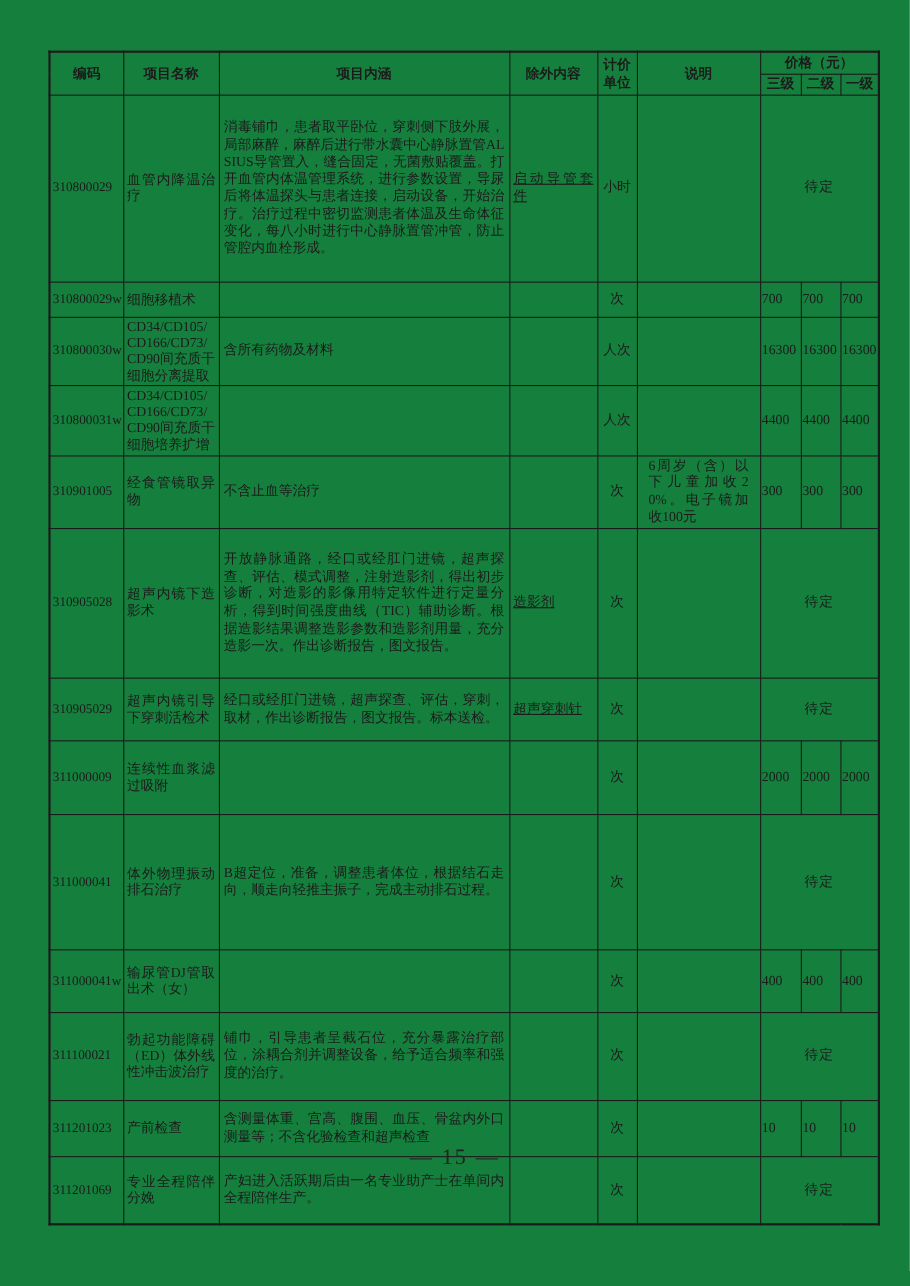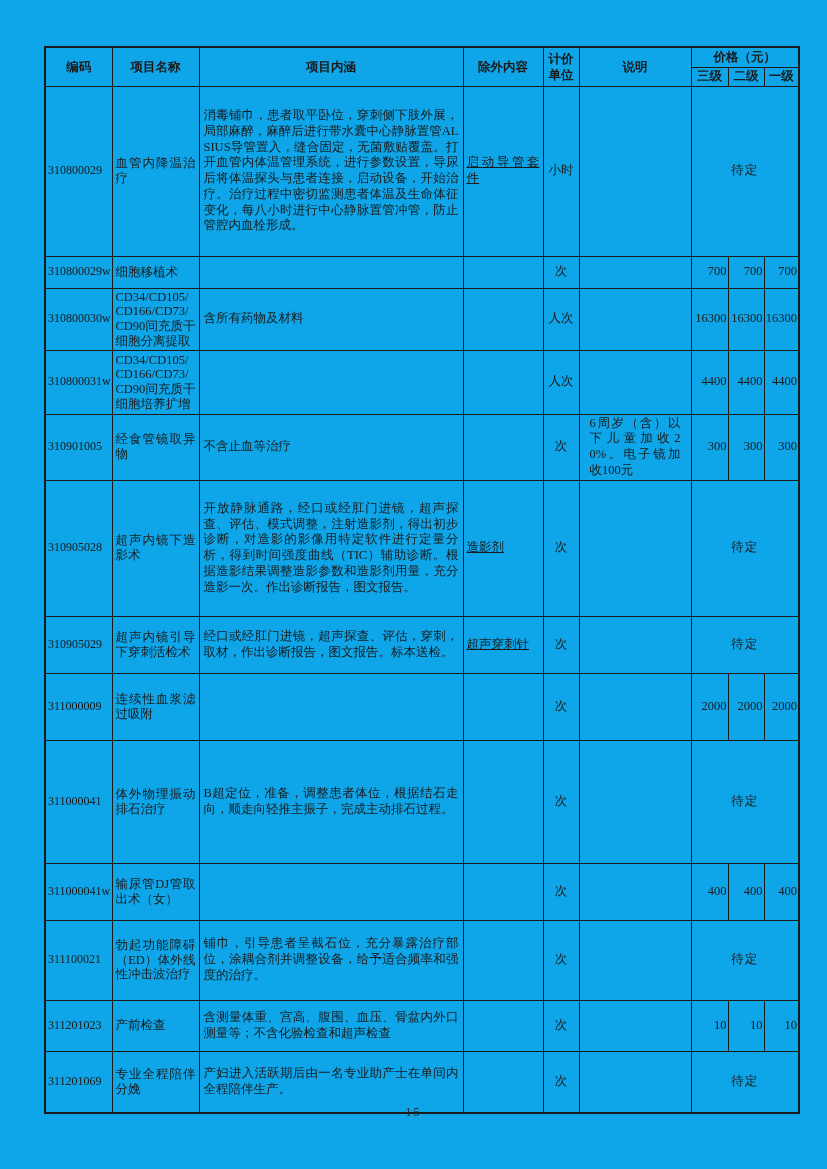--- a/index.html
+++ b/index.html
@@ -2,21 +2,21 @@
 <html><head>
 <meta charset="utf-8">
 <style>
   html,body{margin:0;padding:0;}
   body{
     width:827px;height:1169px;
     background:#ffffff;
     font-family:"Liberation Serif","DejaVu Serif",serif;
     color:#1b1b1b;
   }
-  .page{position:relative;width:827px;height:1169px;background:#0ea5e9;overflow:hidden;}
+  .page{position:relative;width:827px;height:1169px;background:#15803d;overflow:hidden;}
   table.price-table{
     position:absolute;left:44px;top:46px;width:754px;
     border-collapse:collapse;table-layout:fixed;
     border:2px solid #1b1b1b;
   }
   th,td{
     border:1px solid #1b1b1b;
     vertical-align:middle;
     font-size:12.5px;
     line-height:1.26;
@@ -28,25 +28,25 @@
     font-weight:bold;text-align:center;padding:0 1px;line-height:1.3;
   }
   tr.hdr-top{height:20px;}
   tr.hdr-sub{height:19px;}
   td.col-code{text-align:left;padding-left:2px;padding-right:1px;font-size:12px;}
   td.col-name{text-align:justify;text-justify:inter-ideograph;word-break:break-all;line-height:1.18;padding:1px 3px;}
   td.col-content{text-align:justify;text-justify:inter-ideograph;word-break:break-all;padding:6px 4px;}
   td.col-excluded{text-align:justify;word-break:break-all;text-decoration:underline;}
   td.col-unit{text-align:center;padding:5px 1px;}
   td.col-note{text-align:justify;word-break:break-all;padding:1px 10px;}
-  td.col-price{text-align:right;padding:1px 1px;}
+  td.col-price{text-align:left;padding:1px 1px;}
   td.merged{text-align:center;letter-spacing:1px;}
   .footer{
-    position:absolute;left:0;top:1105px;width:100%;
-    text-align:center;font-size:12px;color:#222;
+    position:absolute;left:0;top:1041px;width:100%;
+    text-align:center;font-size:20px;color:#222;
     letter-spacing:2px;
   }
 </style>
 </head>
 <body>
 
 <div class="page">
   <table class="price-table">
     <colgroup>
       <col style="width:67px">

